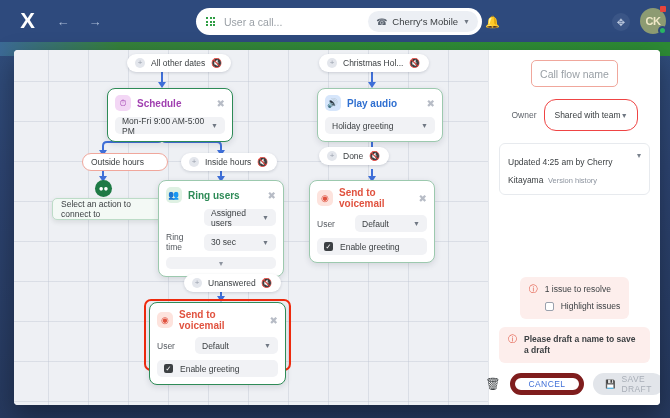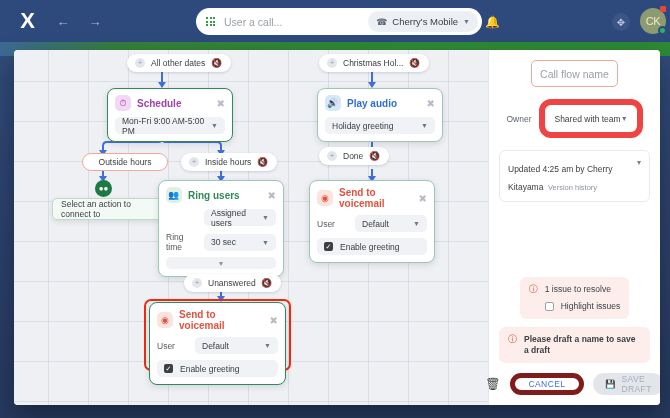--- a/index.html
+++ b/index.html
@@ -51,21 +51,21 @@
     position:absolute; left:482px; top:11px; width:22px;height:22px;
     display:flex;align-items:center;justify-content:center;color:#c7d2e4;font-size:12px;
   }
   .expand-ic {
     position:absolute; left:612px; top:13px; width:18px;height:18px;border-radius:50%;
     background:#3b5casdf; display:flex;align-items:center;justify-content:center;
     color:#bcc9de; font-size:10px; background:#3a5586;
   }
   .avatar {
     position:absolute; left:640px; top:8px; width:26px;height:26px;border-radius:50%;
-    background:#8d9b72; color:#f1e9c8; font-size:11px; font-weight:400;
+    background:#8d9b72; color:#f1e9c8; font-size:11px; font-weight:700;
     display:flex;align-items:center;justify-content:center; letter-spacing:-.5px;text-align:right;
   }
   .avatar .dot {
     position:absolute; right:-1px; bottom:-1px; width:9px;height:9px;border-radius:50%;
     background:#28b463; border:2px solid #2e4a7d;
   }
   .avatar .badge {
     position:absolute; right:0px; top:-2px; width:6px;height:6px;border-radius:1px;
     background:#e8453c;
   }
@@ -93,21 +93,21 @@
     display:flex; align-items:center; gap:6px; padding:0 8px;
     font-size:8.5px; color:#3c4043; box-shadow:0 1px 3px rgba(40,50,70,.18);
     white-space:nowrap;
   }
   .chip .plus {
     width:10px;height:10px;border-radius:50%;background:#e3e6ec;color:#9aa1ad;
     display:flex;align-items:center;justify-content:center;font-size:8px;line-height:1;
   }
   .chip .mute { color:#b9bec7; font-size:9px; }
   .chip.outline {
-    background:#fff; border:1px solid #f0a79c; box-shadow:none; justify-content:center;
+    background:#fff; border:1px solid #f0a79c; box-shadow:none; 
   }
 
   
   .node {
     position:absolute; background:#fff; border:1.5px solid #2e8b57;
     border-radius:8px; box-shadow:0 2px 6px rgba(40,50,70,.14);
     padding:6px 7px 7px 7px;
   }
   .node.soft { border-color:#9cc9ae; }
   .node .hdr { display:flex; align-items:center; gap:6px; }
@@ -161,21 +161,21 @@
     border-left:1px solid #e4e7ec;
     align-items:center;
   }
   .nameinput {
     height:27px; border:1px solid #f0a79c; border-radius:5px;
     display:flex; align-items:center; padding:0 8px; color:#9aa0a6; font-size:10.5px;
   }
   .ownerrow { display:flex; align-items:center; gap:8px; margin-top:12px; }
   .ownerrow .lbl { font-size:8.5px; color:#5f646b; }
   .select {
-    flex:1; height:39px; border:6px solid #ef4444; border-radius:12px;
+    flex:1; height:32px; border:1px solid #ef4444; border-radius:12px;
     display:flex;align-items:center;justify-content:space-between; padding:0 9px;
     font-size:8.5px; color:#3c4043;
   }
   .updbox {
     margin-top:12px; border:1px solid #e7eaee; border-radius:6px; padding:7px 8px;
     display:flex; gap:4px;
   }
   .updbox .txt { flex:1; }
   .updbox .l1 { font-size:8.5px; color:#3c4043; line-height:1.35; }
   .updbox .l2 { font-size:7.5px; color:#8d949f; margin-top:2px; }

